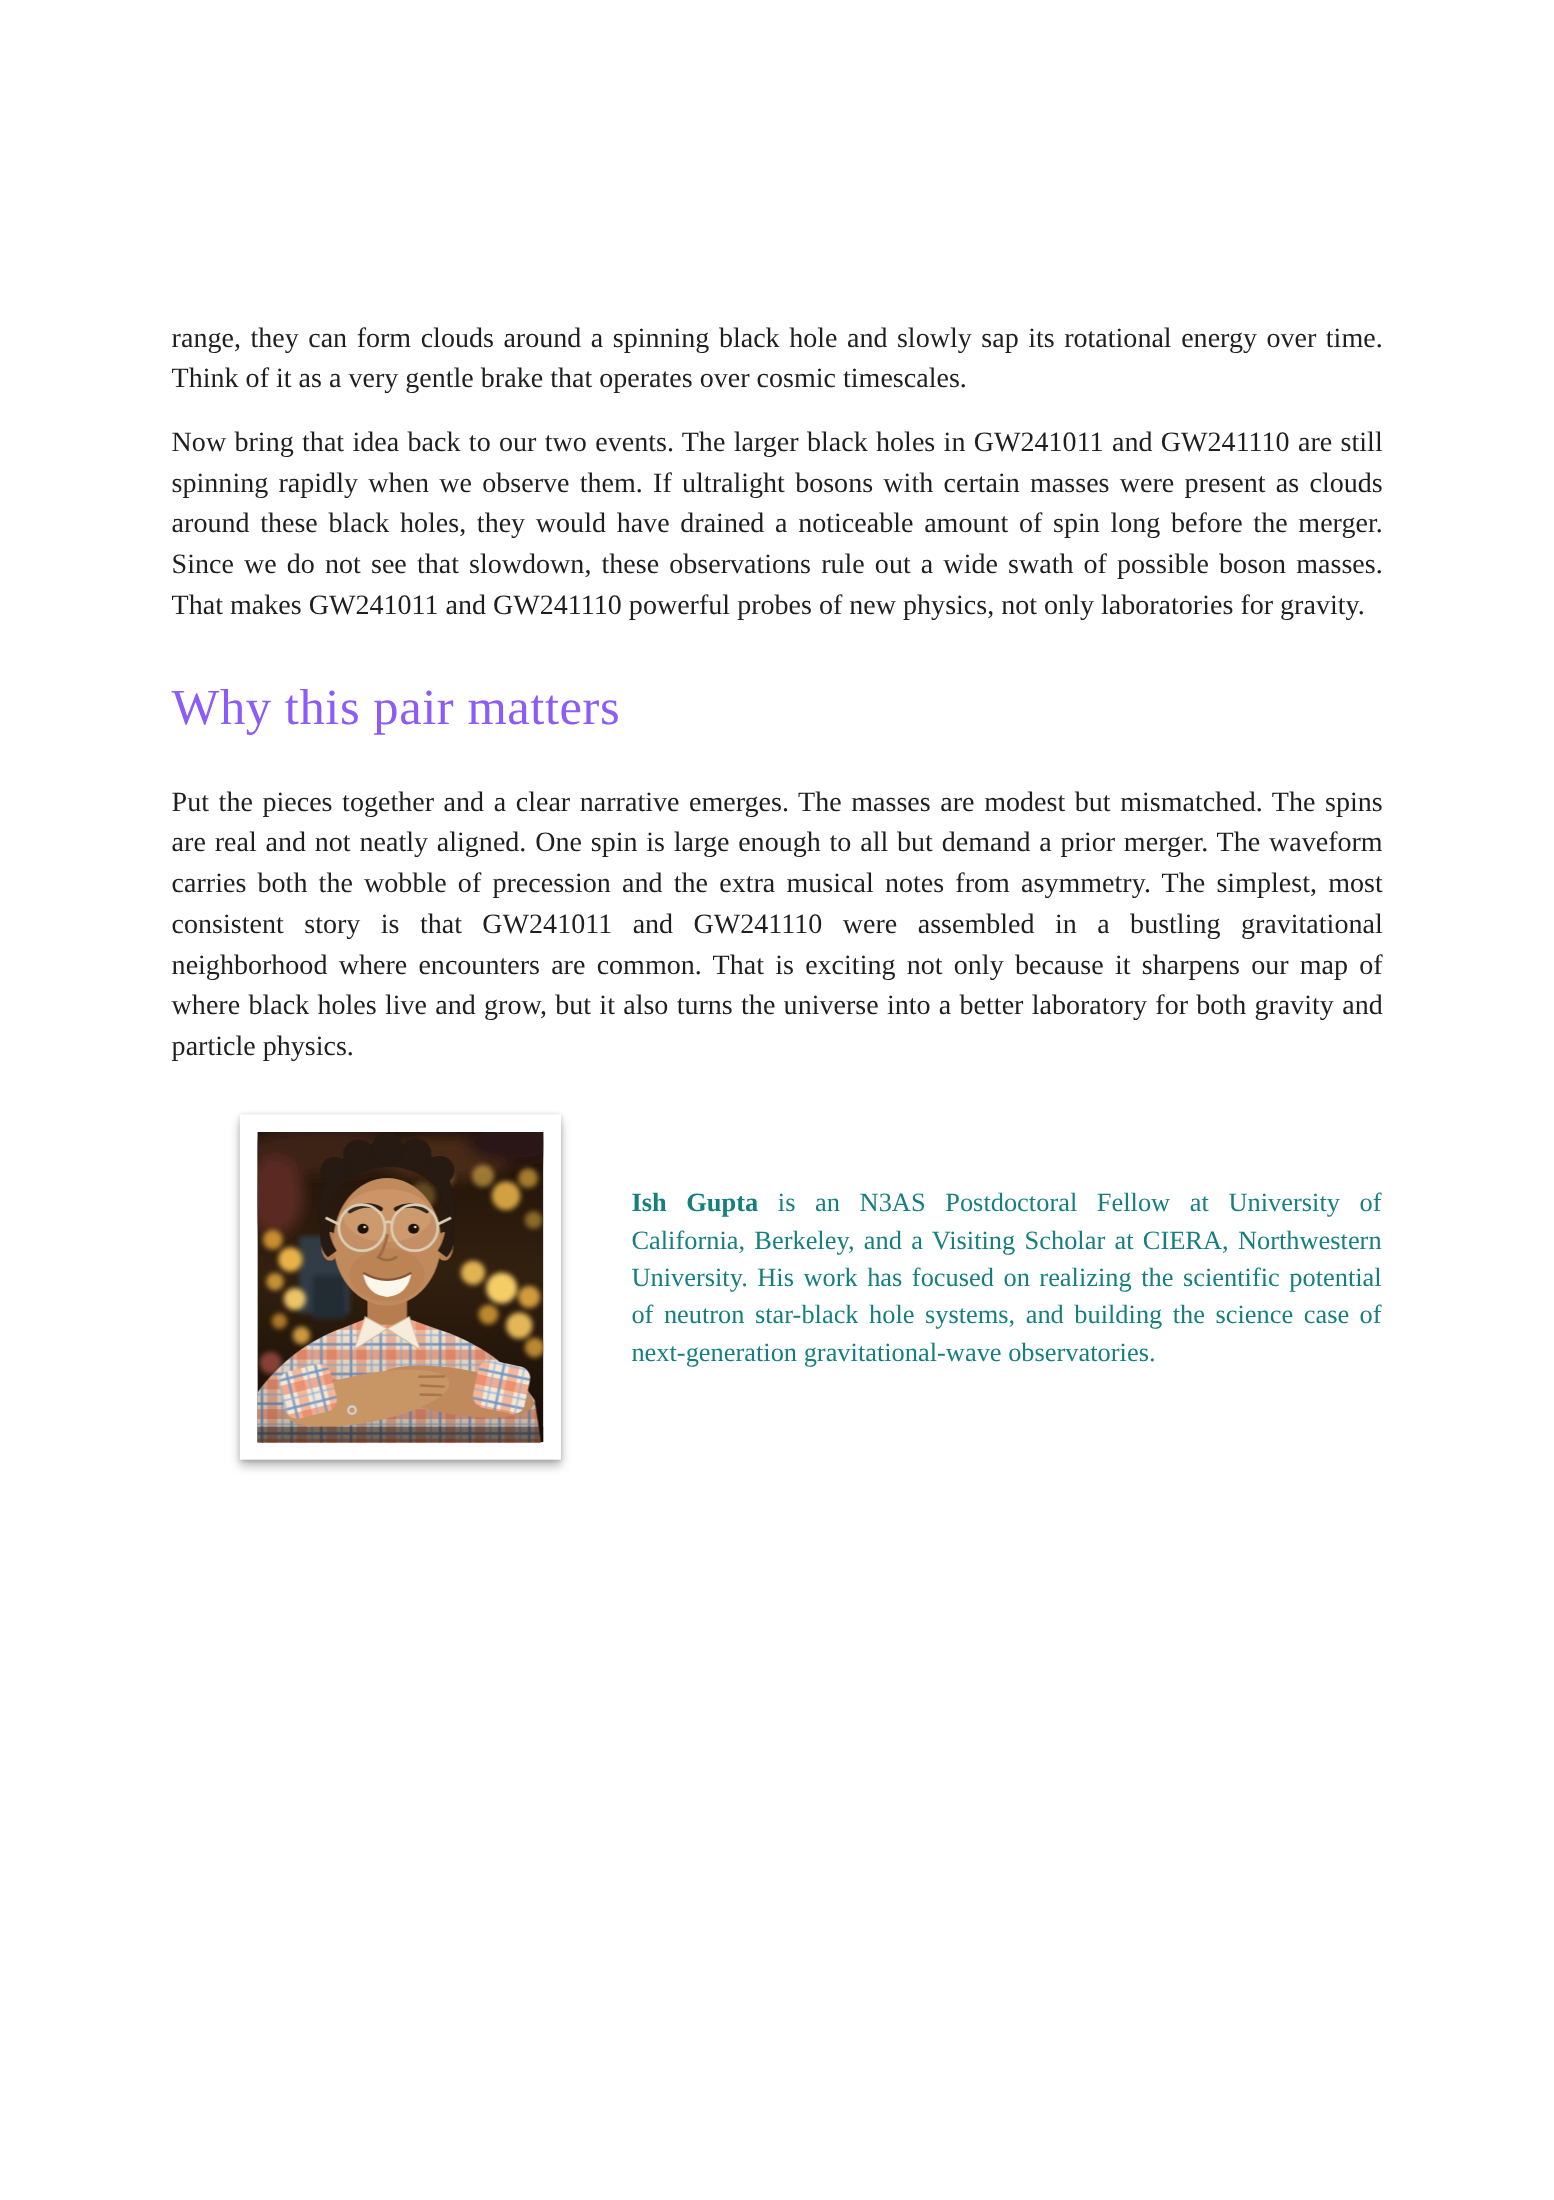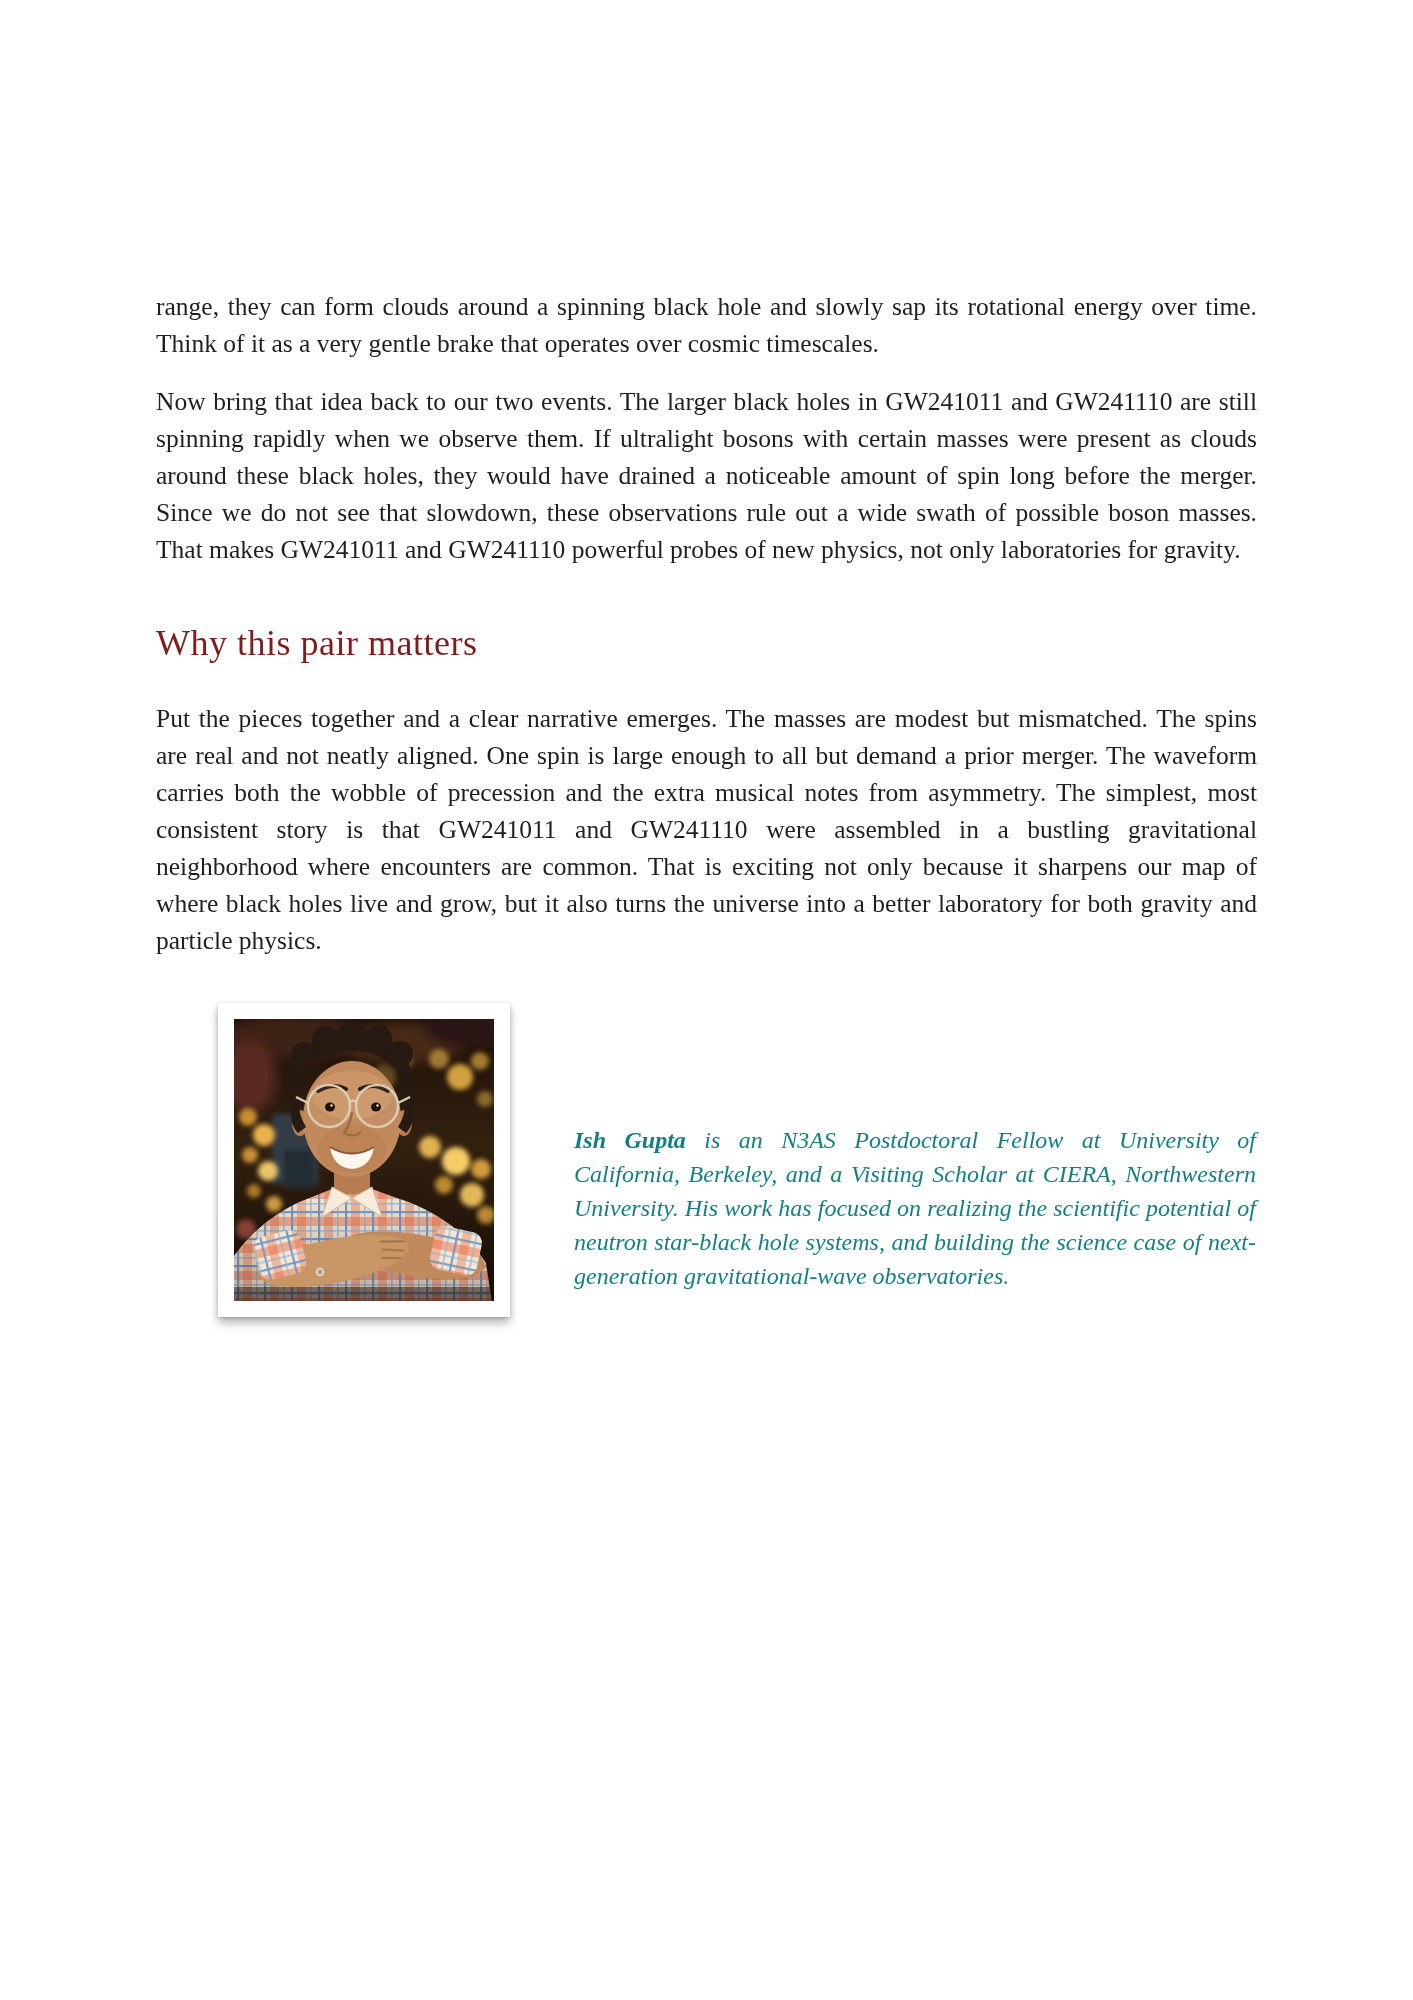--- a/index.html
+++ b/index.html
@@ -18,32 +18,31 @@
     width: 1101px;
   }
   p.body-para {
     margin: 0 0 21px 0;
     font-size: 25.5px;
     line-height: 37px;
     color: #1f1f1f;
     text-align: justify;
   }
   h2.section-heading {
-    margin: 46px 0 28px 0;
-    font-size: 36px;
+    margin: 46px 0 38px 0;
+    font-size: 46px;
     line-height: 58px;
     font-weight: 400;
-    color: #7f1d1d;
+    color: #8b5cf6;
     letter-spacing: 0.5px;
   }
   .bio {
     display: flex;
-    align-items: flex-end;
+    align-items: flex-start;
     margin-top: 44px;
-    font-style: italic;
   }
   .polaroid {
     flex: 0 0 auto;
     margin-left: 62px;
     background: #ffffff;
     padding: 16px;
     box-shadow: 0 6px 9px rgba(0,0,0,0.28), 0 1px 4px rgba(0,0,0,0.18);
   }
   .polaroid svg { display: block; width: 260px; height: 282px; }
   .bio-text {

